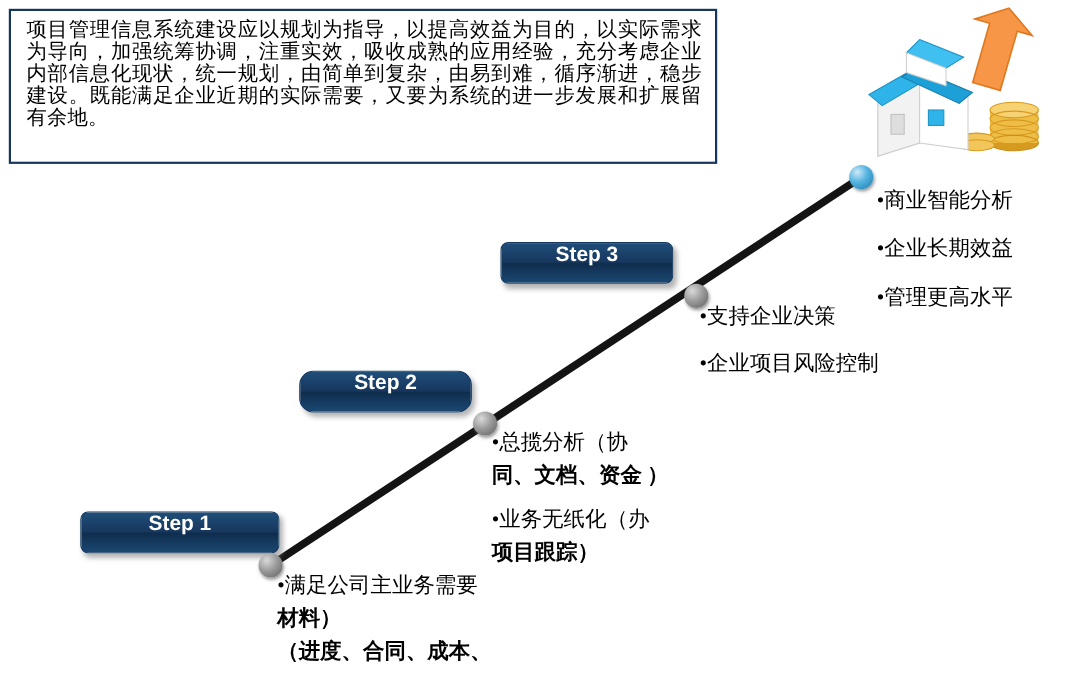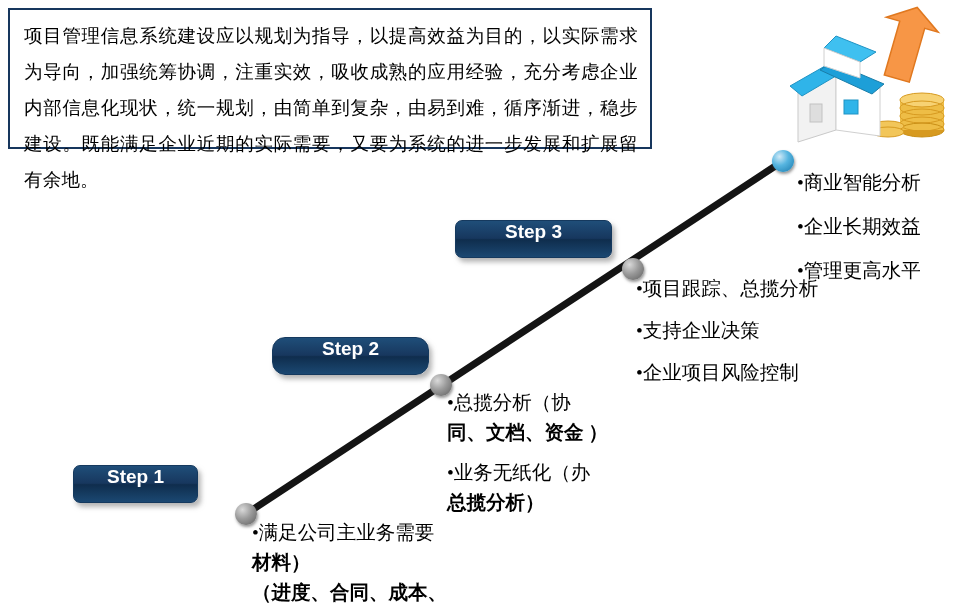--- a/index.html
+++ b/index.html
@@ -28,21 +28,21 @@
     width: 644px;
     height: 141px;
     border: 2px solid #17365d;
     background: #ffffff;
     box-sizing: border-box;
     padding: 8px 12px 6px 14px;
   }
   #intro-box .intro-text {
     font-family: "Liberation Serif", serif;
     font-size: 18.5px;
-    line-height: 36px;
+    line-height: 20px;
     color: #000000;
     letter-spacing: 0.2px;
     text-align: justify;
   }
 
   
   #line-svg {
     position: absolute;
     left: 0;
     top: 0;
@@ -59,21 +59,21 @@
     color: #ffffff;
     font-size: 19px;
     font-weight: bold;
     display: flex;
     align-items: flex-start;
     justify-content: center;
     box-shadow: 3px 4px 5px rgba(120,120,120,0.55);
     border: 1px solid #15395e;
     box-sizing: border-box;
   }
-  #step1-label { left: 73px; top: 465px; width: 125px; }
+  #step1-label { left: 73px; top: 465px; width: 181px; }
   #step2-label { left: 272px; top: 337px; width: 157px; border-radius: 13px; }
   #step3-label { left: 455px; top: 220px; width: 157px; }
 
   
   .node {
     position: absolute;
     width: 22px;
     height: 22px;
     border-radius: 50%;
     box-shadow: 1px 2px 3px rgba(80,80,80,0.6);
@@ -156,26 +156,25 @@
     <div class="b-sub">（进度、合同、成本、</div>
   </div>
 
   <div class="bullets" id="bullets2">
     <div class="group">
       <div class="b-line">•总揽分析（协</div>
       <div class="b-sub">同、文档、资金 ）</div>
     </div>
     <div class="group">
       <div class="b-line">•业务无纸化（办</div>
-      <div class="b-sub">总揽分析）</div>
+      <div class="b-sub">项目跟踪）</div>
     </div>
   </div>
 
   <div class="bullets" id="bullets3">
-    <div class="b-line">•项目跟踪、总揽分析</div>
     <div class="b-line">•支持企业决策</div>
     <div class="b-line">•企业项目风险控制</div>
   </div>
 
   <div class="bullets" id="bullets4">
     <div class="b-line">•商业智能分析</div>
     <div class="b-line">•企业长期效益</div>
     <div class="b-line">•管理更高水平</div>
   </div>
 

